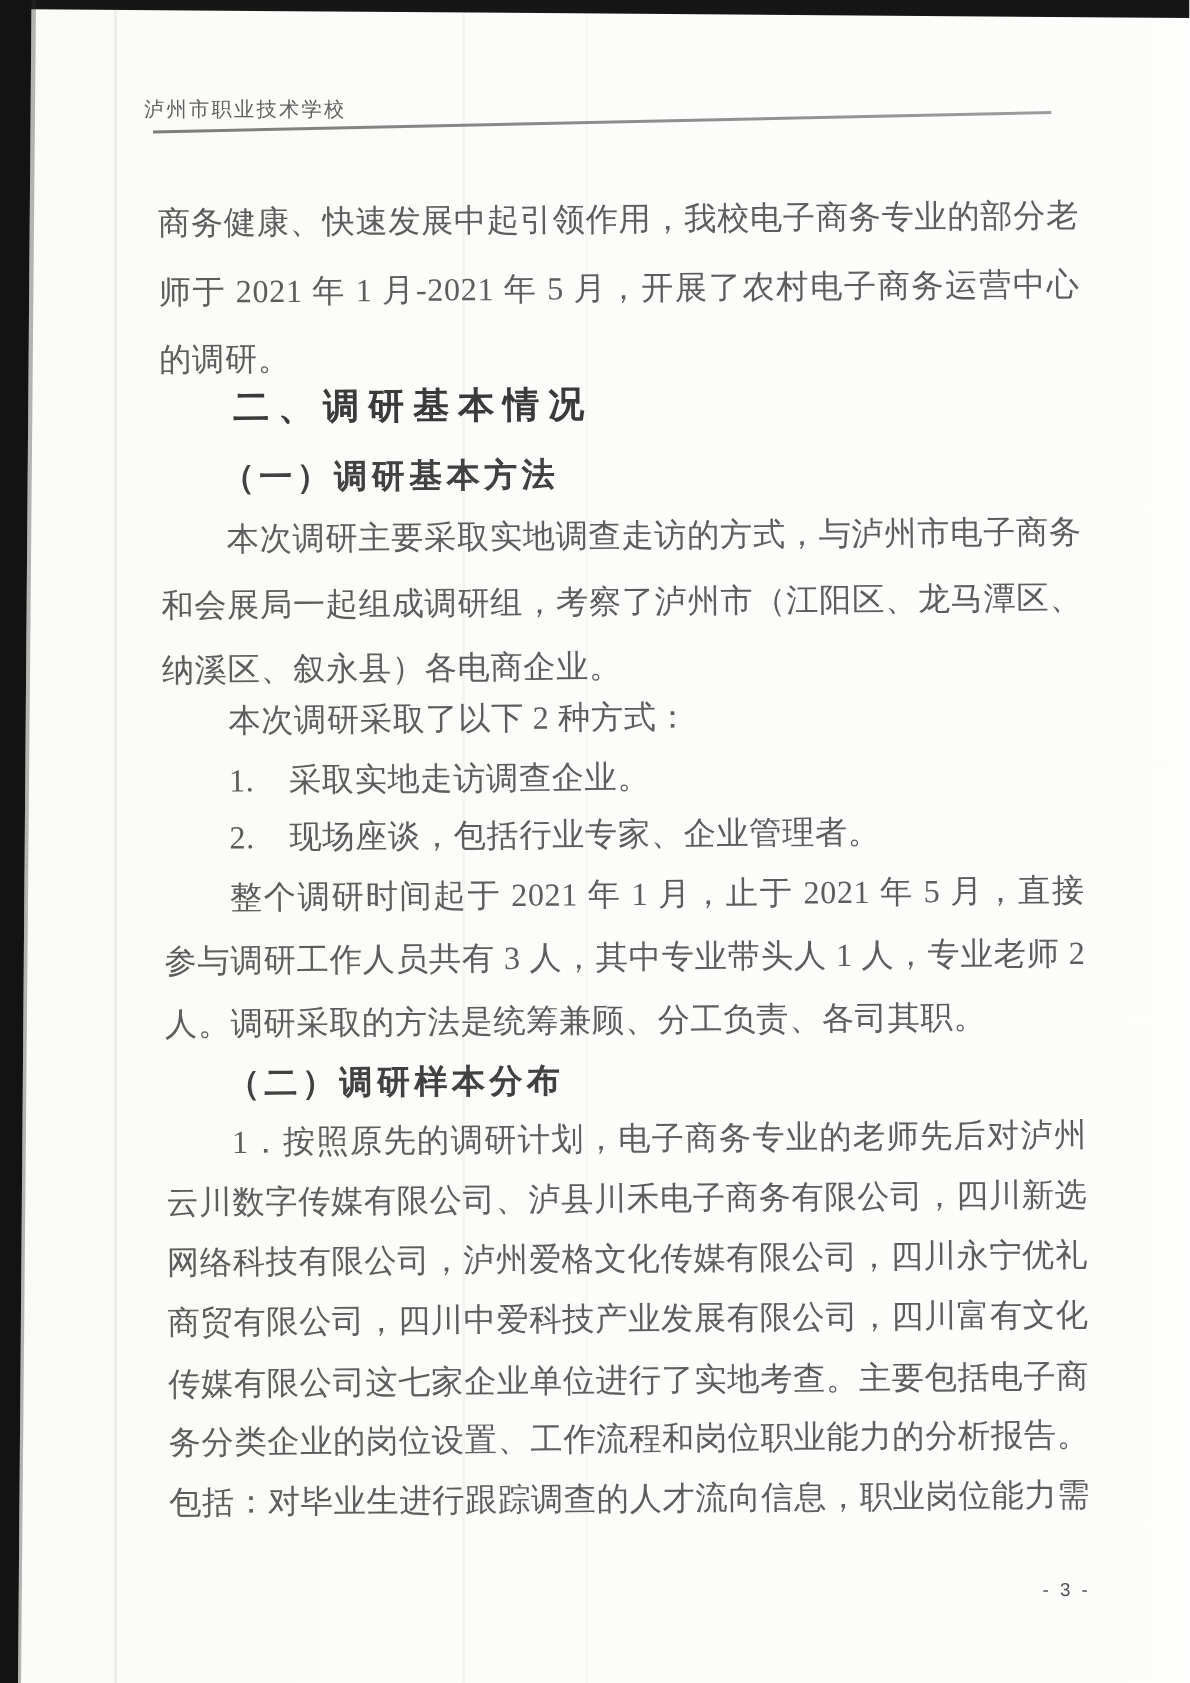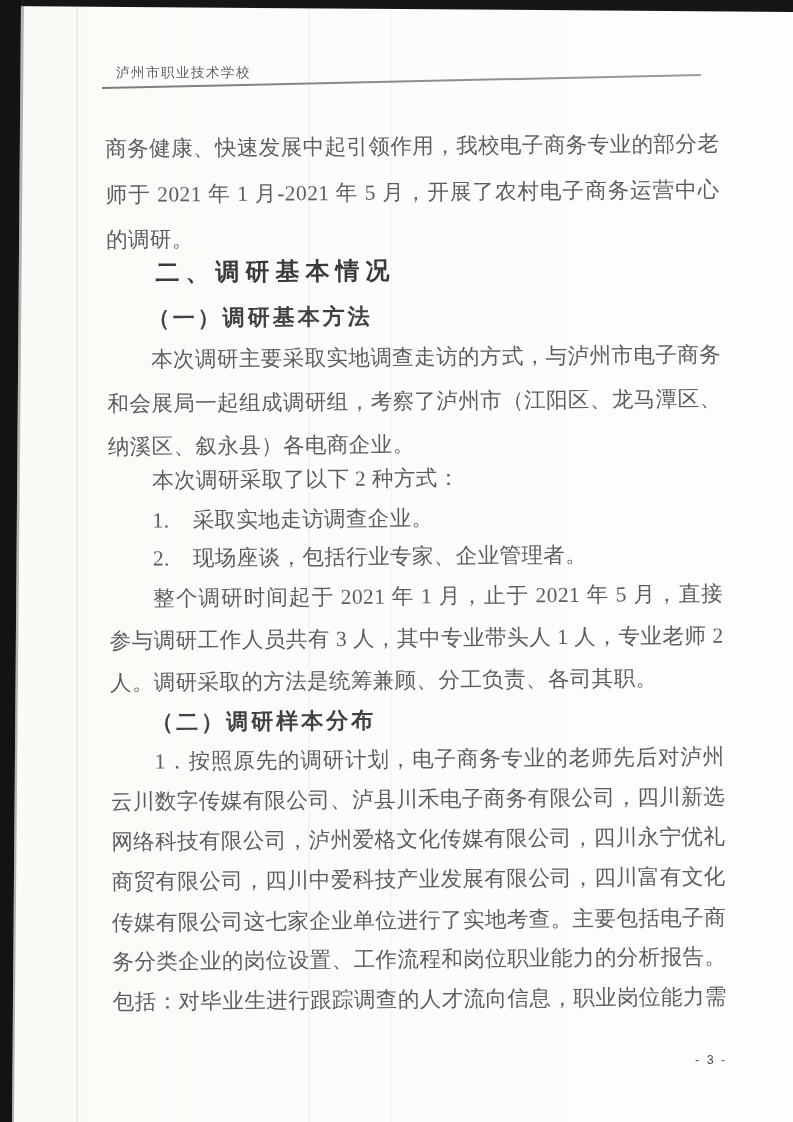--- a/index.html
+++ b/index.html
@@ -12,21 +12,21 @@
     background: linear-gradient(90deg, #fafaf7 0%, #fcfcfa 45%, #fdfdfc 100%);
   }
   .streak { position: absolute; top: 0; bottom: 0; width: 2px; }
   .streak.s1 { left: 76px;  background: rgba(0,0,0,0.05); }
   .streak.s2 { left: 308px; background: rgba(0,0,0,0.03); }
   .streak.s3 { left: 390px; background: rgba(0,0,0,0.025); }
 
   .scan-edges { position: absolute; left: 0; top: 0; pointer-events: none; }
 
   .school-name {
-    position: absolute; left: 116px; top: 64px;
+    position: absolute; left: 96px; top: 64px;
     font-size: 13.5px; color: #5f5f5f; letter-spacing: 1.5px;
   }
   .header-rule {
     position: absolute; left: 102px; top: 87px; width: 599px; height: 2px;
     background: linear-gradient(to right, #7c7c7c, #9c9c9c);
     transform: rotate(-1.25deg); transform-origin: 0 0;
   }
 
   .content {
     position: absolute; left: 104px; top: 0; width: 614px; height: 1122px;

